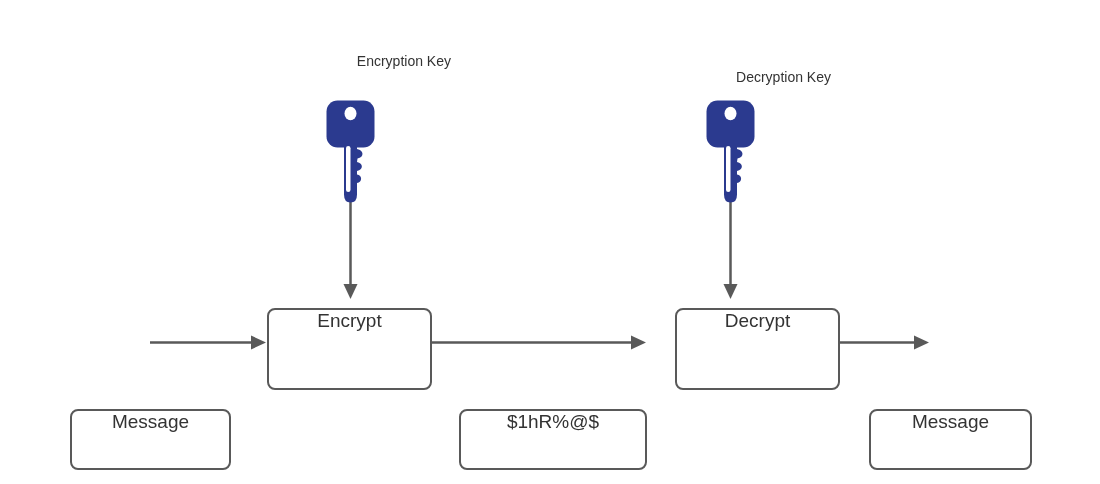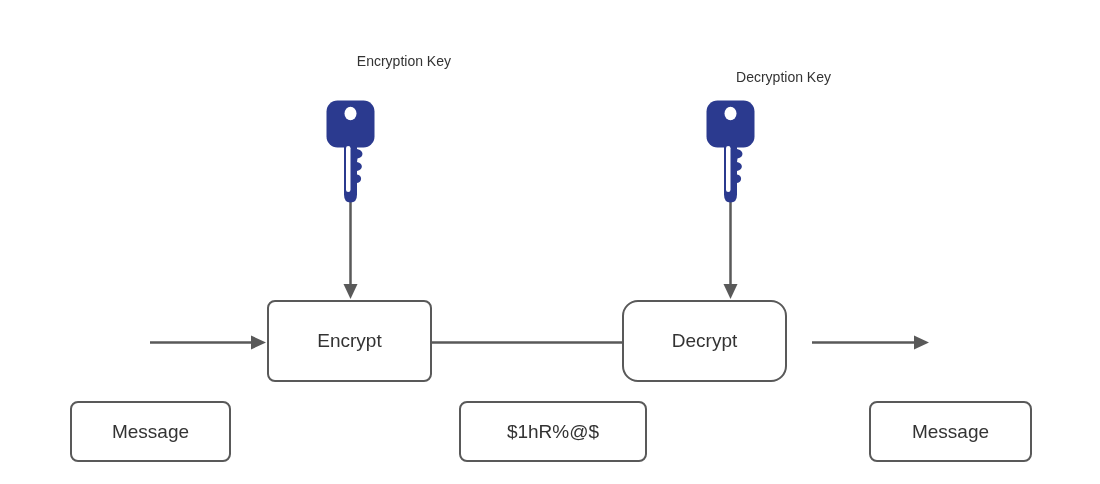--- a/index.html
+++ b/index.html
@@ -25,22 +25,22 @@
     text-align:right;font-size:14px;color:var(--text);
     white-space:nowrap;
   }
   .key-icon{position:absolute;top:100px;width:49px;height:104px;}
   .key-body{fill:var(--key-fill);}
   .key-cut{fill:#ffffff;}
   .box{
     position:absolute;box-sizing:border-box;
     border:2.5px solid var(--box-border);
     border-radius:8px;background:#ffffff;
-    display:flex;align-items:center;justify-content:center;
-    font-size:19px;color:var(--text);
+    display:flex;justify-content:center;
+    font-size:19px;color:var(--text);margin-top:8px;
   }
   .process{width:165px;height:82px;top:300px;}
   .data{height:61px;top:401px;}
 </style>
 </head>
 <body>
 
 <div class="canvas">
 
   <svg class="arrow-layer" viewBox="0 0 1100 484">
@@ -92,21 +92,21 @@
       C37.5 63 37.5 70 31 71 L31 74.5
       C36.5 75.5 36.5 82 31 83 L31 94.5
       Q31 102.5 24.5 102.5 Q18 102.5 18 94.5 Z"></path>
     <ellipse class="key-cut" cx="24.5" cy="13.5" rx="6" ry="6.8"></ellipse>
     <rect class="key-cut" x="20" y="46" width="4.5" height="46" rx="2.25"></rect>
   </svg>
 
   <div class="box process" style="left:267px;">
     <span>Encrypt</span>
   </div>
-  <div class="box process" style="left:622px;border-radius:16px;">
+  <div class="box process" style="left:675px;">
     <span>Decrypt</span>
   </div>
 
   <div class="box data" style="left:70px;width:161px;">
     <span>Message</span>
   </div>
   <div class="box data" style="left:459px;width:188px;">
     <span>$1hR%@$</span>
   </div>
   <div class="box data" style="left:869px;width:163px;">

